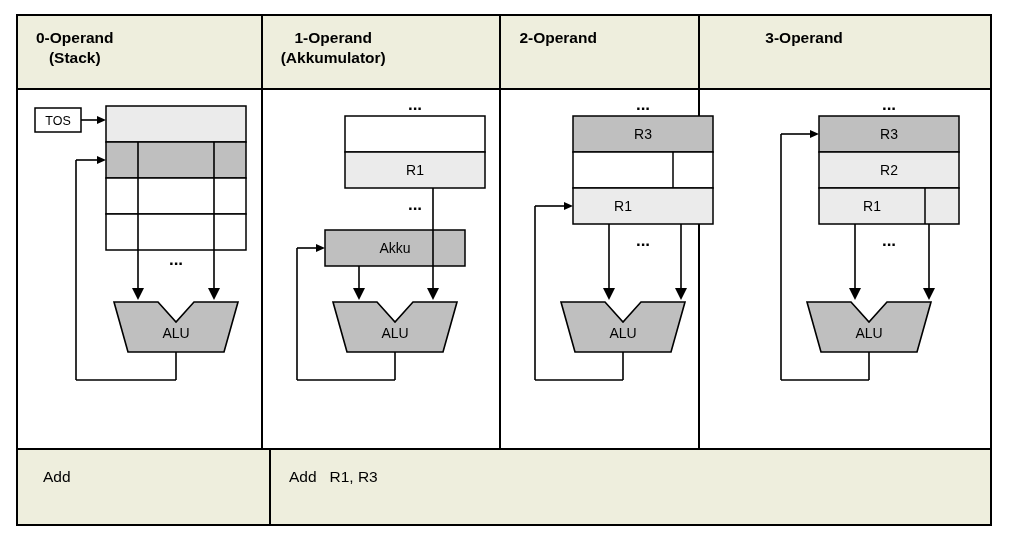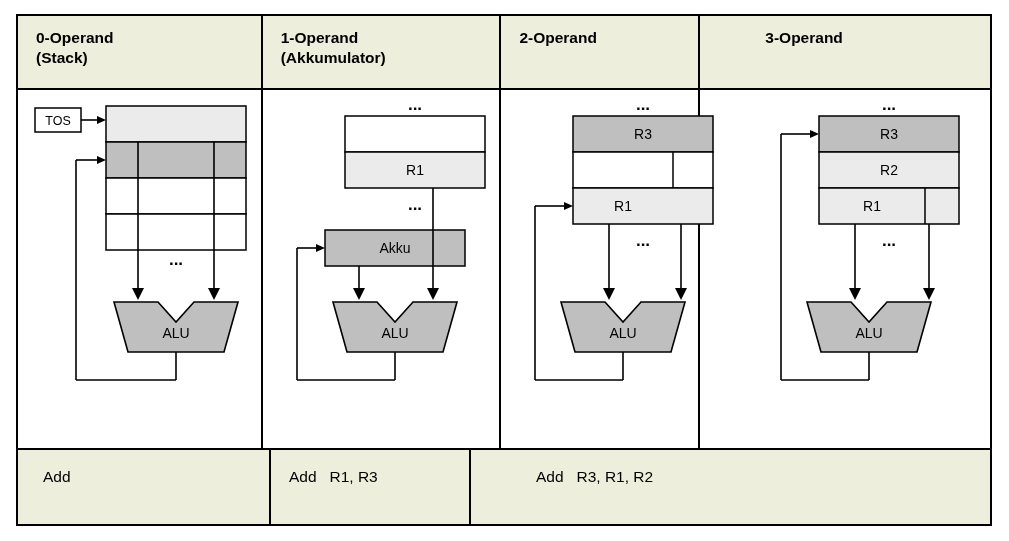--- a/index.html
+++ b/index.html
@@ -42,20 +42,21 @@
   }
   .row-footer {
     flex: 1;
     background: #eeeedd;
     padding-left: 7px;
   }
   .cell {
     box-sizing: border-box;
     border-right: 2px solid #000000;
     position: relative;
+    text-align: center;
   }
   .cell:last-child { border-right: none; }
   .c0 { width: 246px; }
   .c1 { width: 240px; }
   .c2 { width: 200px; }
   .c3 { width: 244px; margin-left: 47px; }
 
   .hdr-text {
     position: absolute;
     left: 18px;
@@ -253,19 +254,16 @@
       </div>
     </div>
 
     <div class="row row-footer">
       <div class="cell c0">
         <div class="ftr-text">Add</div>
       </div>
       <div class="cell c2">
         <div class="ftr-text">Add   R1, R3</div>
       </div>
-      <div class="cell c3">
-        <div class="ftr-text">Add   R3, R1, R2</div>
-      </div>
     </div>
 
   </div>
 </div>
 
 </body></html>

